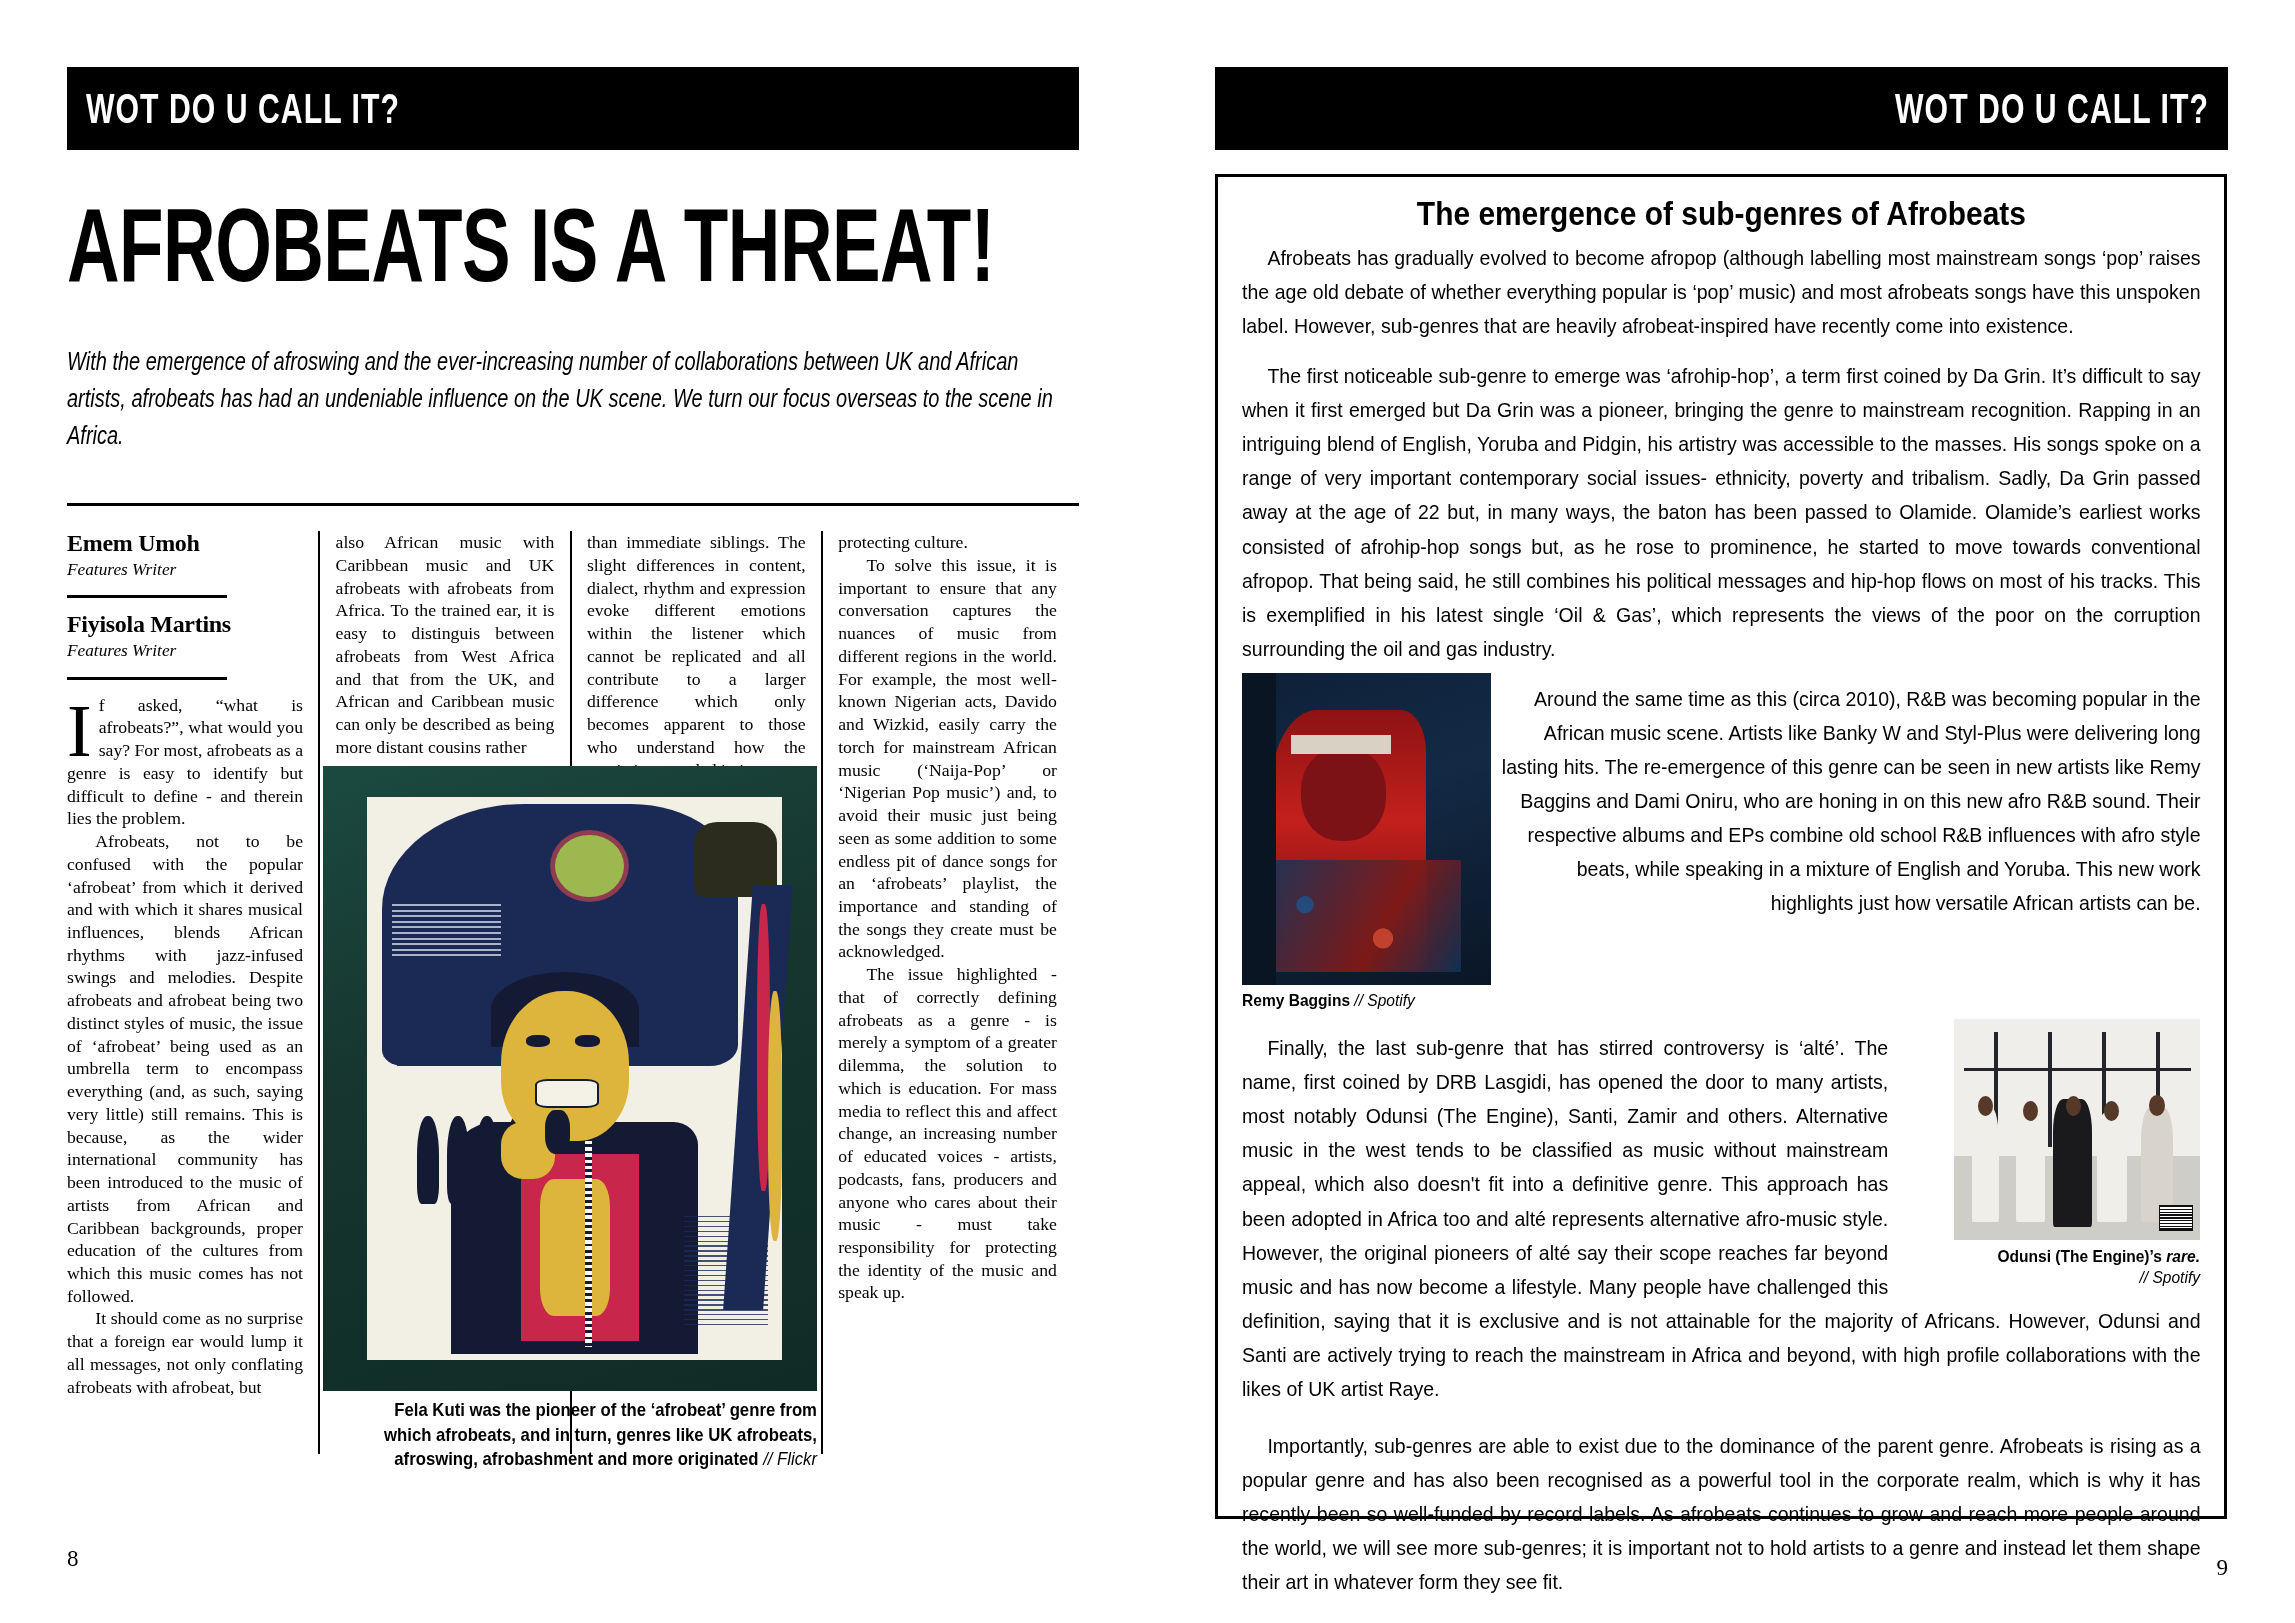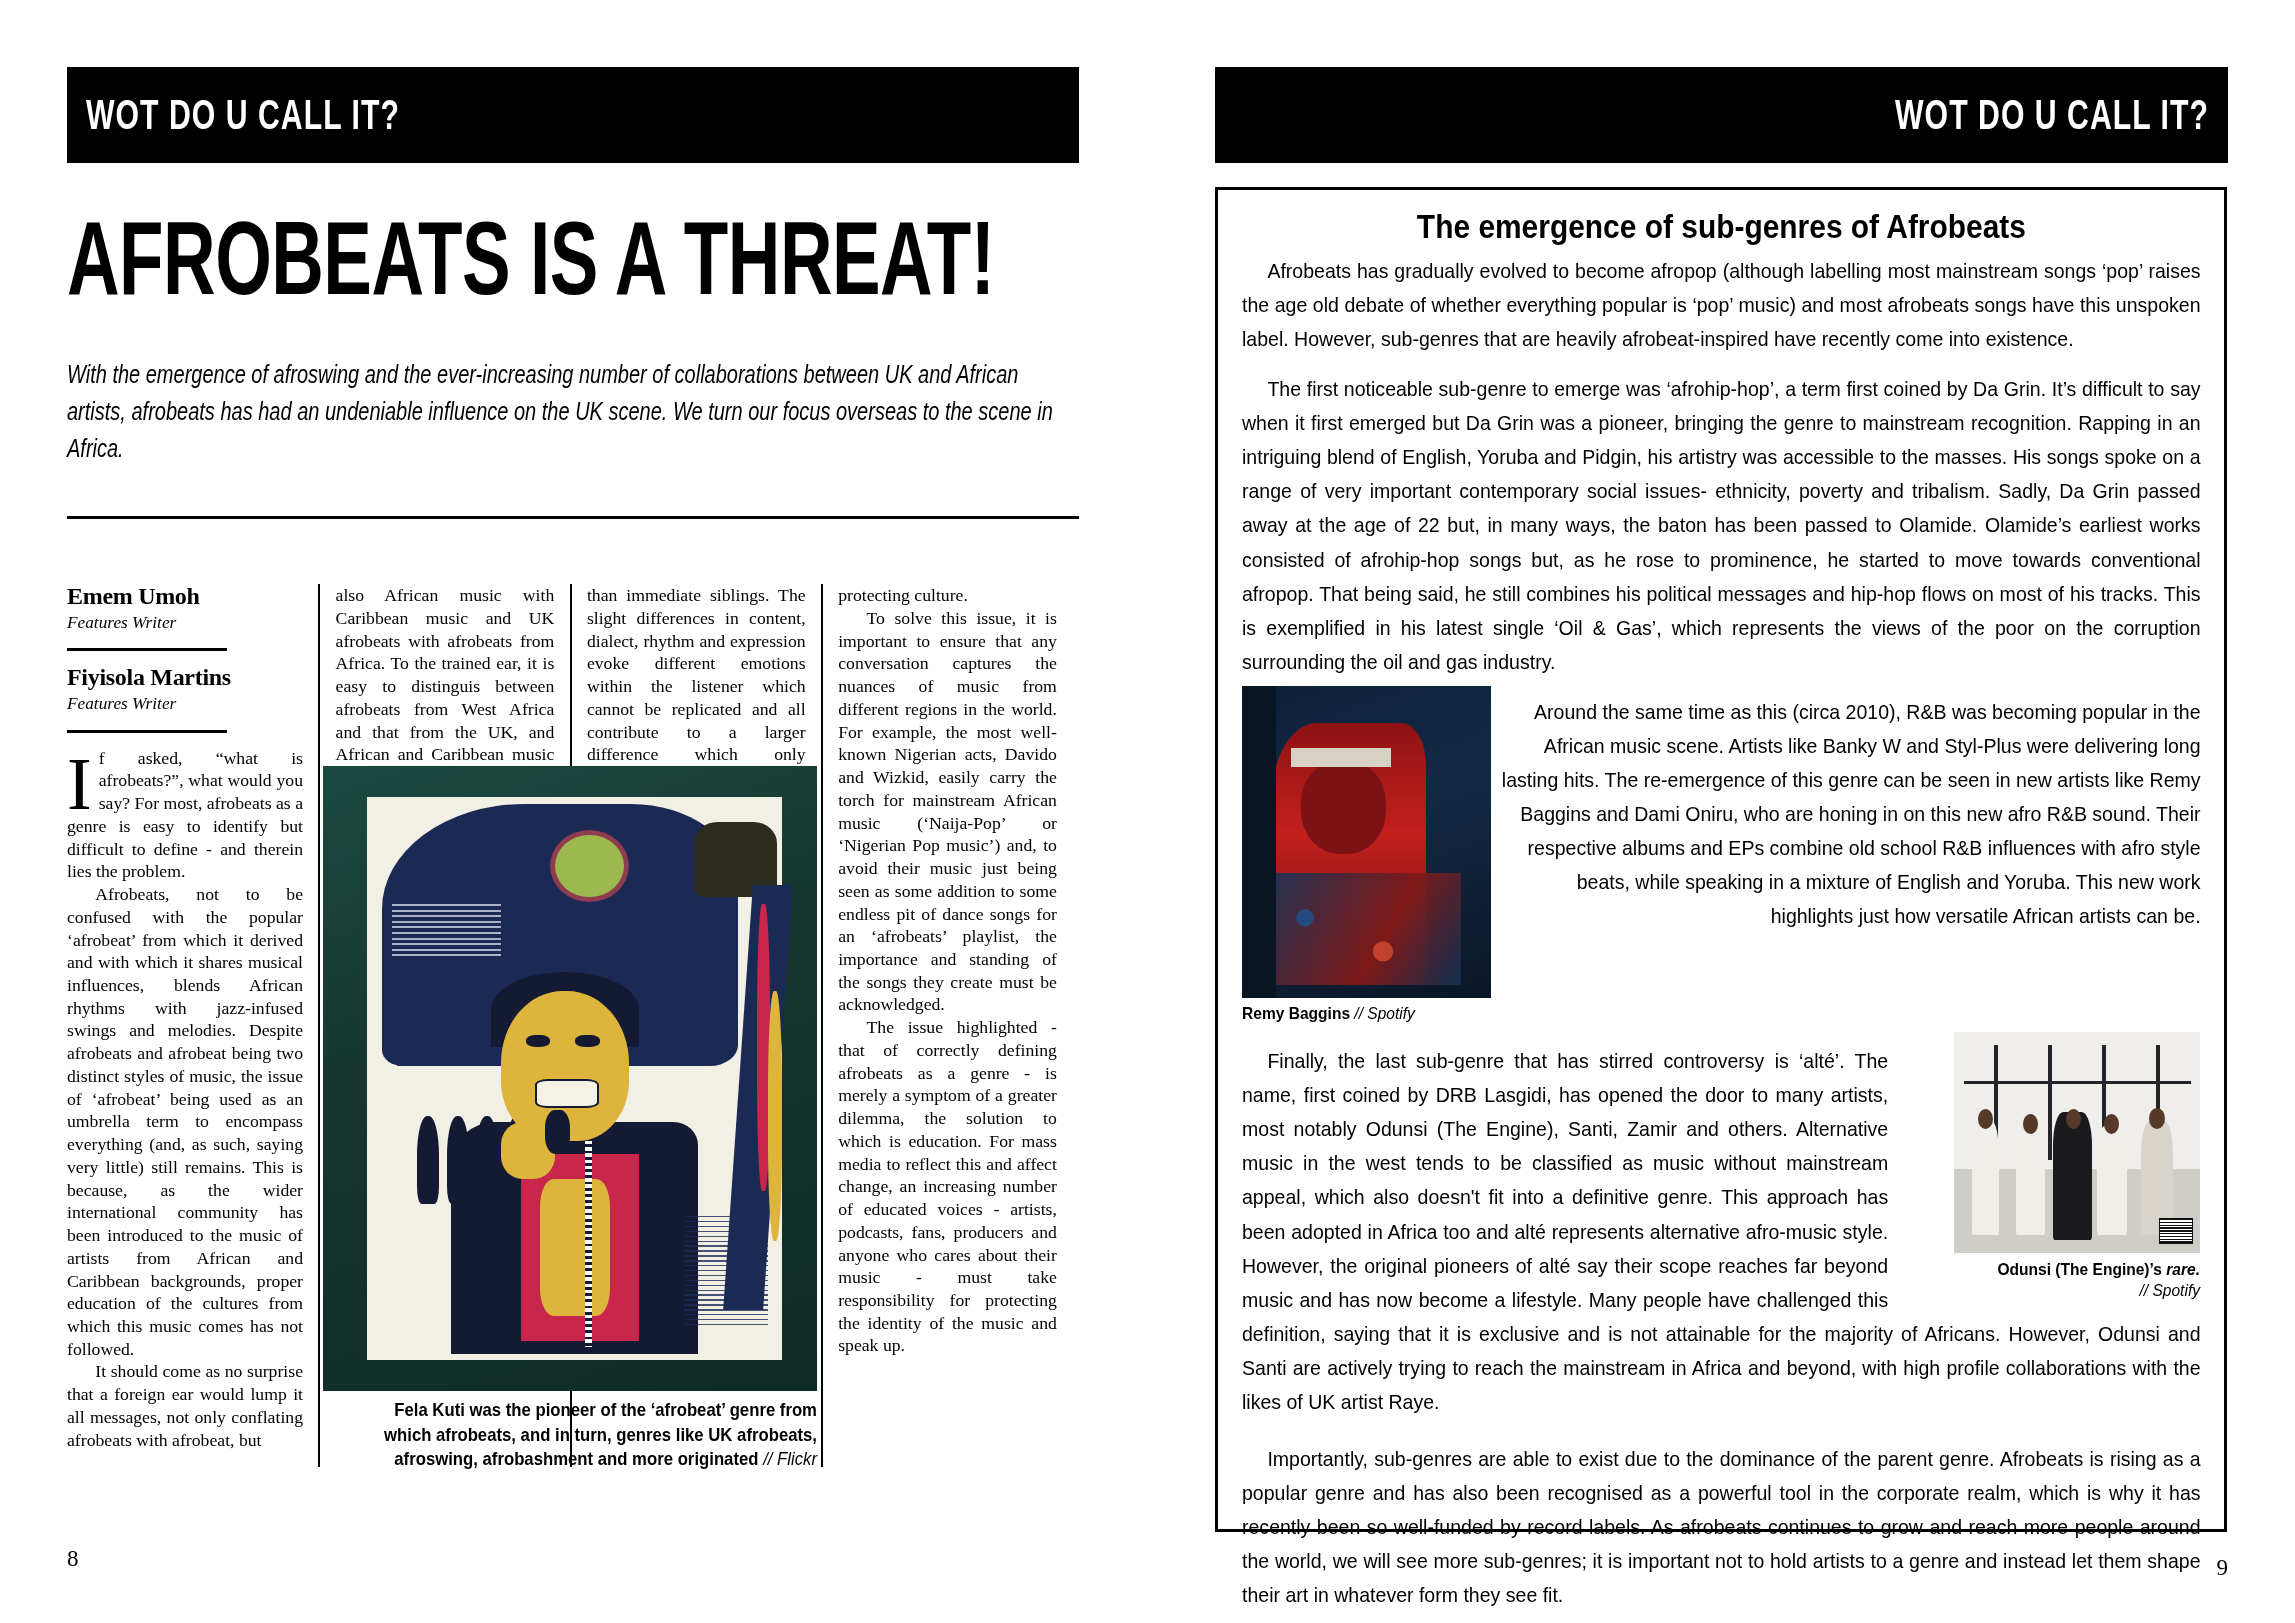--- a/index.html
+++ b/index.html
@@ -10,21 +10,21 @@
     color:#000;
     -webkit-font-smoothing:antialiased;
     overflow:hidden;
   }
   .spread{position:relative;width:2295px;height:1623px;background:#fff;display:flex;}
   .page{position:relative;width:1148px;height:1623px;box-sizing:border-box;}
 
   
   .page-left{padding:67px 69px 0 67px;}
   .masthead{
-    background:#000;color:#fff;height:96px;
+    background:#000;color:#fff;height:83px;
     display:flex;align-items:center;
   }
   .masthead.left{padding-left:19.4px;justify-content:flex-start;}
   .masthead.right{padding-right:19.4px;justify-content:flex-end;}
   .masthead-text{
     font-family:"Liberation Sans Narrow","Liberation Sans",sans-serif;
     font-weight:bold;font-size:42px;letter-spacing:1.4px;
     transform:scaleX(0.72);transform-origin:left center;
     white-space:nowrap;line-height:1;
   }
@@ -50,21 +50,20 @@
 
   .cols{
     display:flex;margin-top:25px;width:1012px;height:923px;
   }
   .col{
     width:236px;box-sizing:border-box;
     font-family:"Liberation Serif",serif;
     font-size:17.7px;line-height:1.285;
     text-align:justify;
     position:relative;
-    margin-top:40px;
   }
   .col + .col{border-left:2.1px solid #000;padding-left:15.3px;margin-left:15.3px;}
   .col p{margin:0;text-indent:1.6em;}
   .col p.first{text-indent:0;}
 
   .byline-name{
     font-family:"Liberation Serif",serif;
     font-weight:bold;font-size:24px;line-height:1.05;
     letter-spacing:-0.3px;
   }

